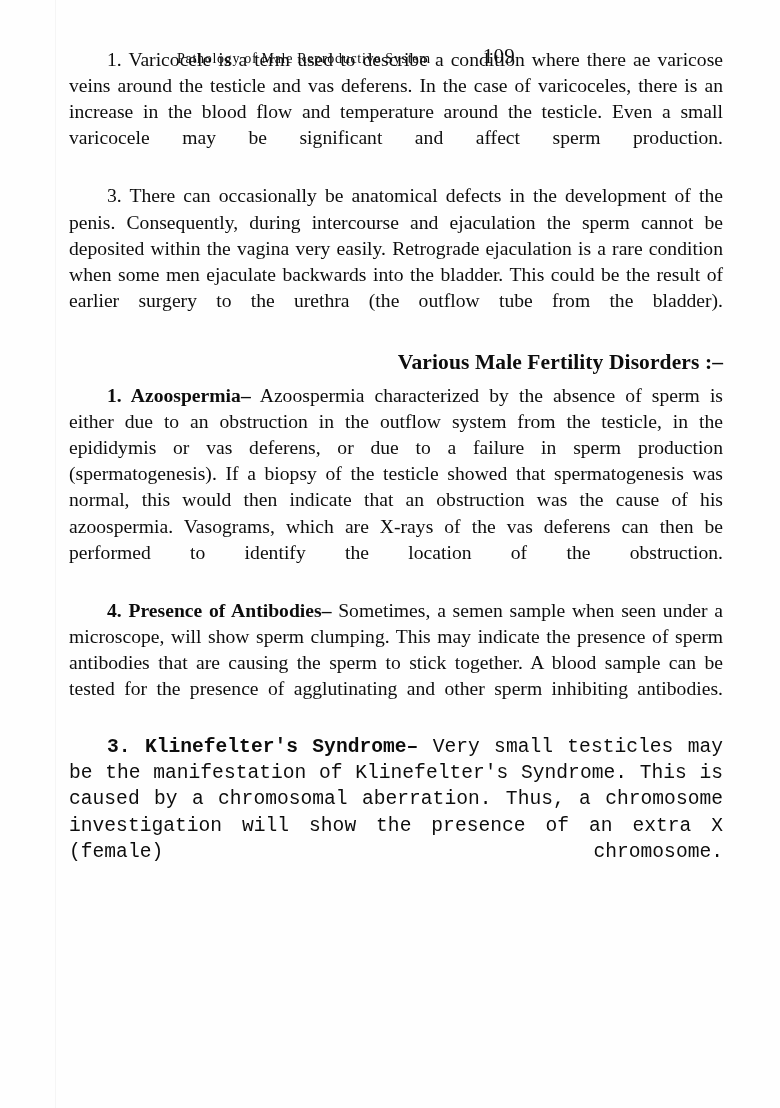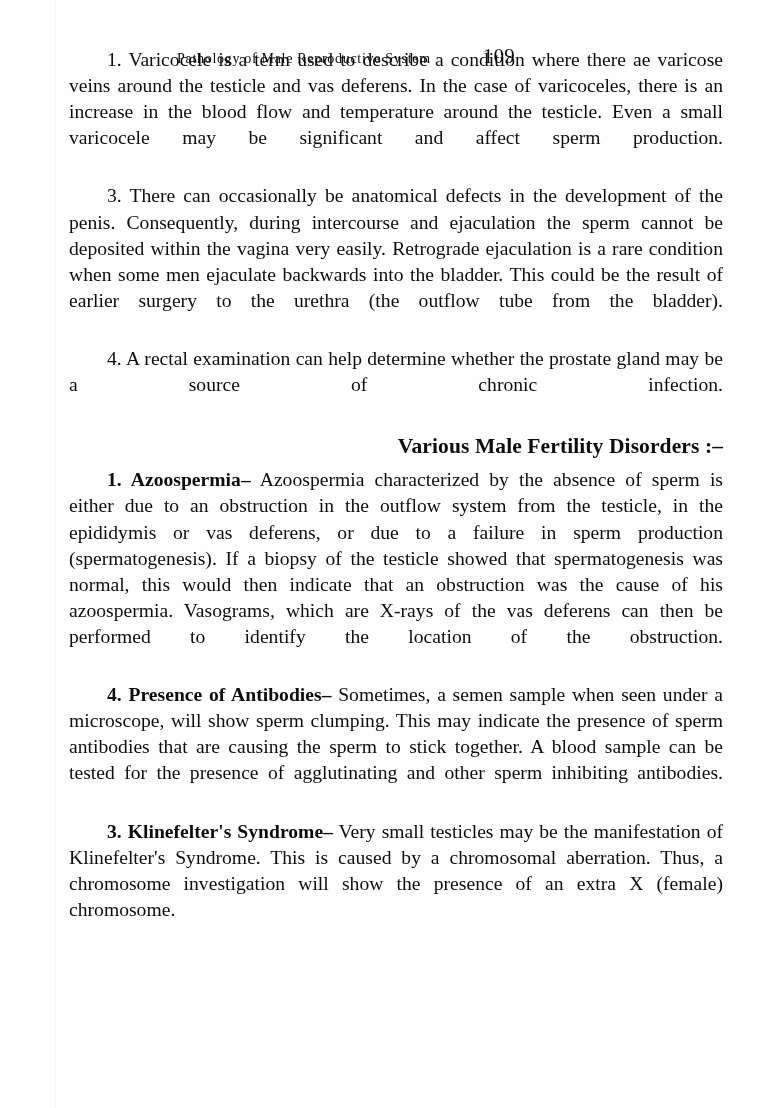--- a/index.html
+++ b/index.html
@@ -68,20 +68,21 @@
     line-height: 26.1px;
     text-align: justify;
     text-justify: inter-word;
     text-indent: 38px;
     letter-spacing: 0.02px;
     word-spacing: 0.2px;
   }
 
   p.para:last-child {
     margin-bottom: 0;
+    font-family: Liberation Mono, monospace;
   }
 
   
   p.para::after {
     content: "";
     display: inline-block;
     width: 100%;
   }
 
   h2.section-heading {
@@ -110,21 +111,20 @@
     <span class="running-head-folio">109</span>
   </div>
 
   <div class="body-text">
 
     <p class="para">1. Varicocele is a term used to describe a condition where there ae varicose veins around the testicle and vas deferens. In the case of varicoceles, there is an increase in the blood flow and temperature around the testicle. Even a small varicocele may be significant and affect sperm production.</p>
 
 
     <p class="para">3. There can occasionally be anatomical defects in the development of the penis. Consequently, during intercourse and ejaculation the sperm cannot be deposited within the vagina very easily. Retrograde ejaculation is a rare condition when some men ejaculate backwards into the bladder. This could be the result of earlier surgery to the urethra (the outflow tube from the bladder).</p>
 
-    <p class="para">4. A rectal examination can help determine whether the prostate gland may be a source of chronic infection.</p>
 
     <h2 class="section-heading">Various Male Fertility Disorders :–</h2>
 
     <p class="para"><span class="run-in">1. Azoospermia–</span><span> Azoospermia characterized by the absence of sperm is either due to an obstruction in the outflow system from the testicle, in the epididymis or vas deferens, or due to a failure in sperm production (spermatogenesis). If a biopsy of the testicle showed that spermatogenesis was normal, this would then indicate that an obstruction was the cause of his azoospermia. Vasograms, which are X-rays of the vas deferens can then be performed to identify the location of the obstruction.</span></p>
 
     <p class="para"><span class="run-in">4. Presence of Antibodies–</span><span> Sometimes, a semen sample when seen under a microscope, will show sperm clumping. This may indicate the presence of sperm antibodies that are causing the sperm to stick together. A blood sample can be tested for the presence of agglutinating and other sperm inhibiting antibodies.</span></p>
 
     <p class="para"><span class="run-in">3. Klinefelter's Syndrome–</span><span> Very small testicles may be the manifestation of Klinefelter's Syndrome. This is caused by a chromosomal aberration. Thus, a chromosome investigation will show the presence of an extra X (female) chromosome.</span></p>
 
   </div>

